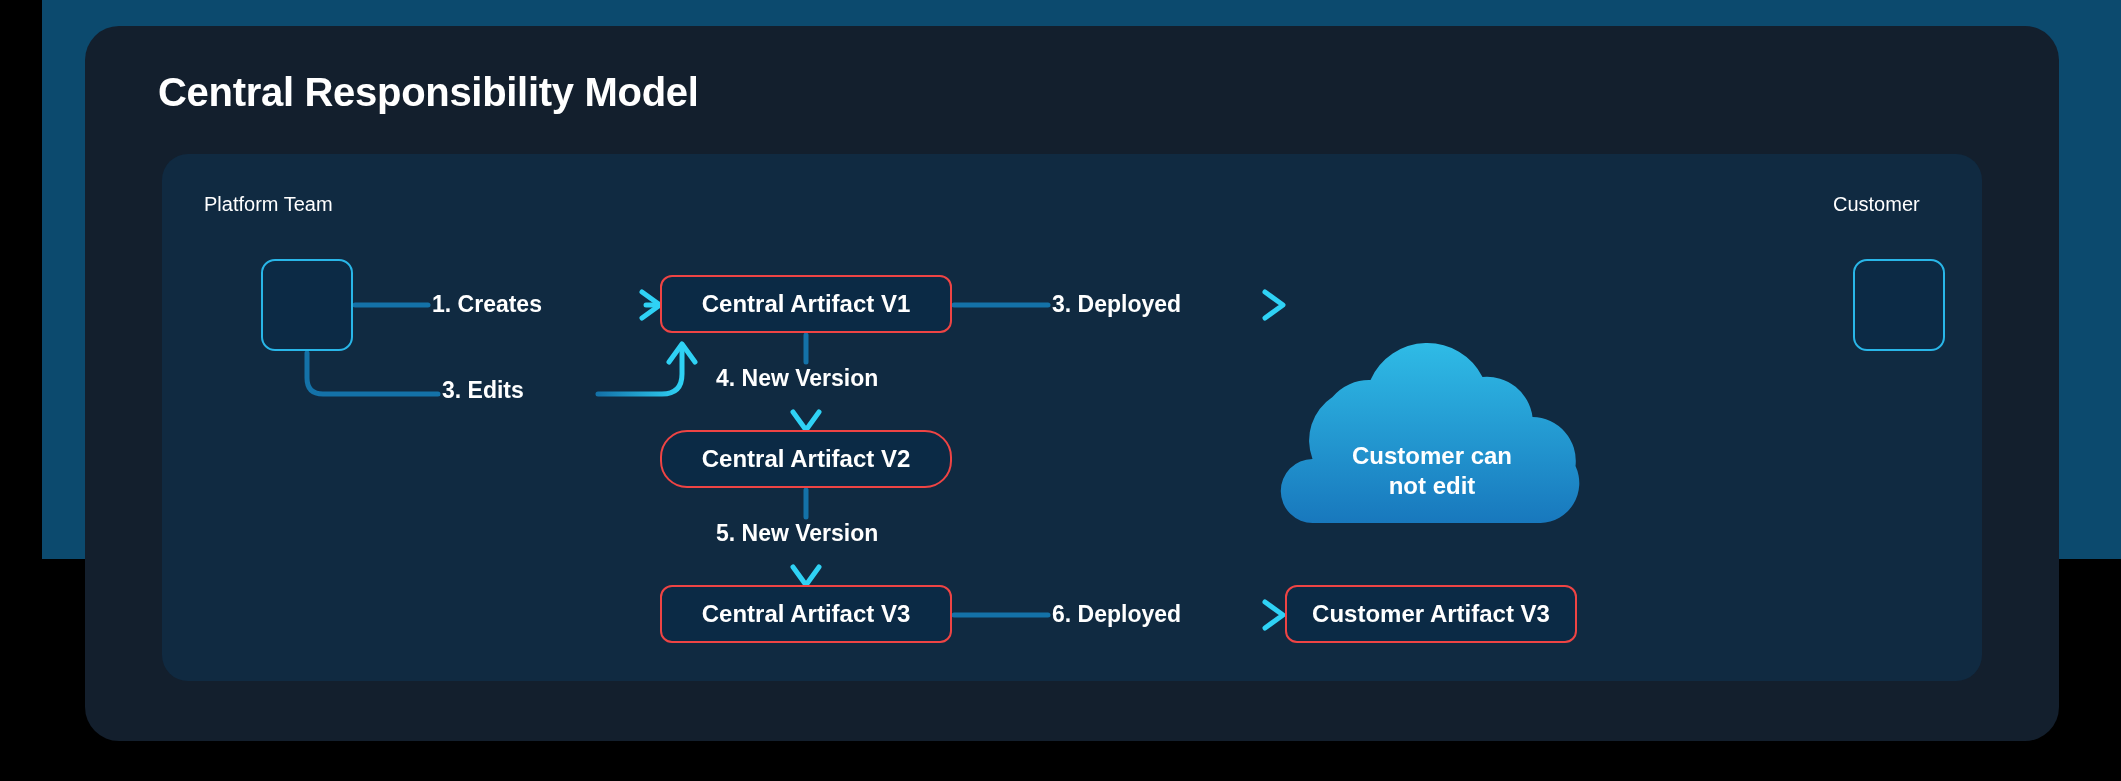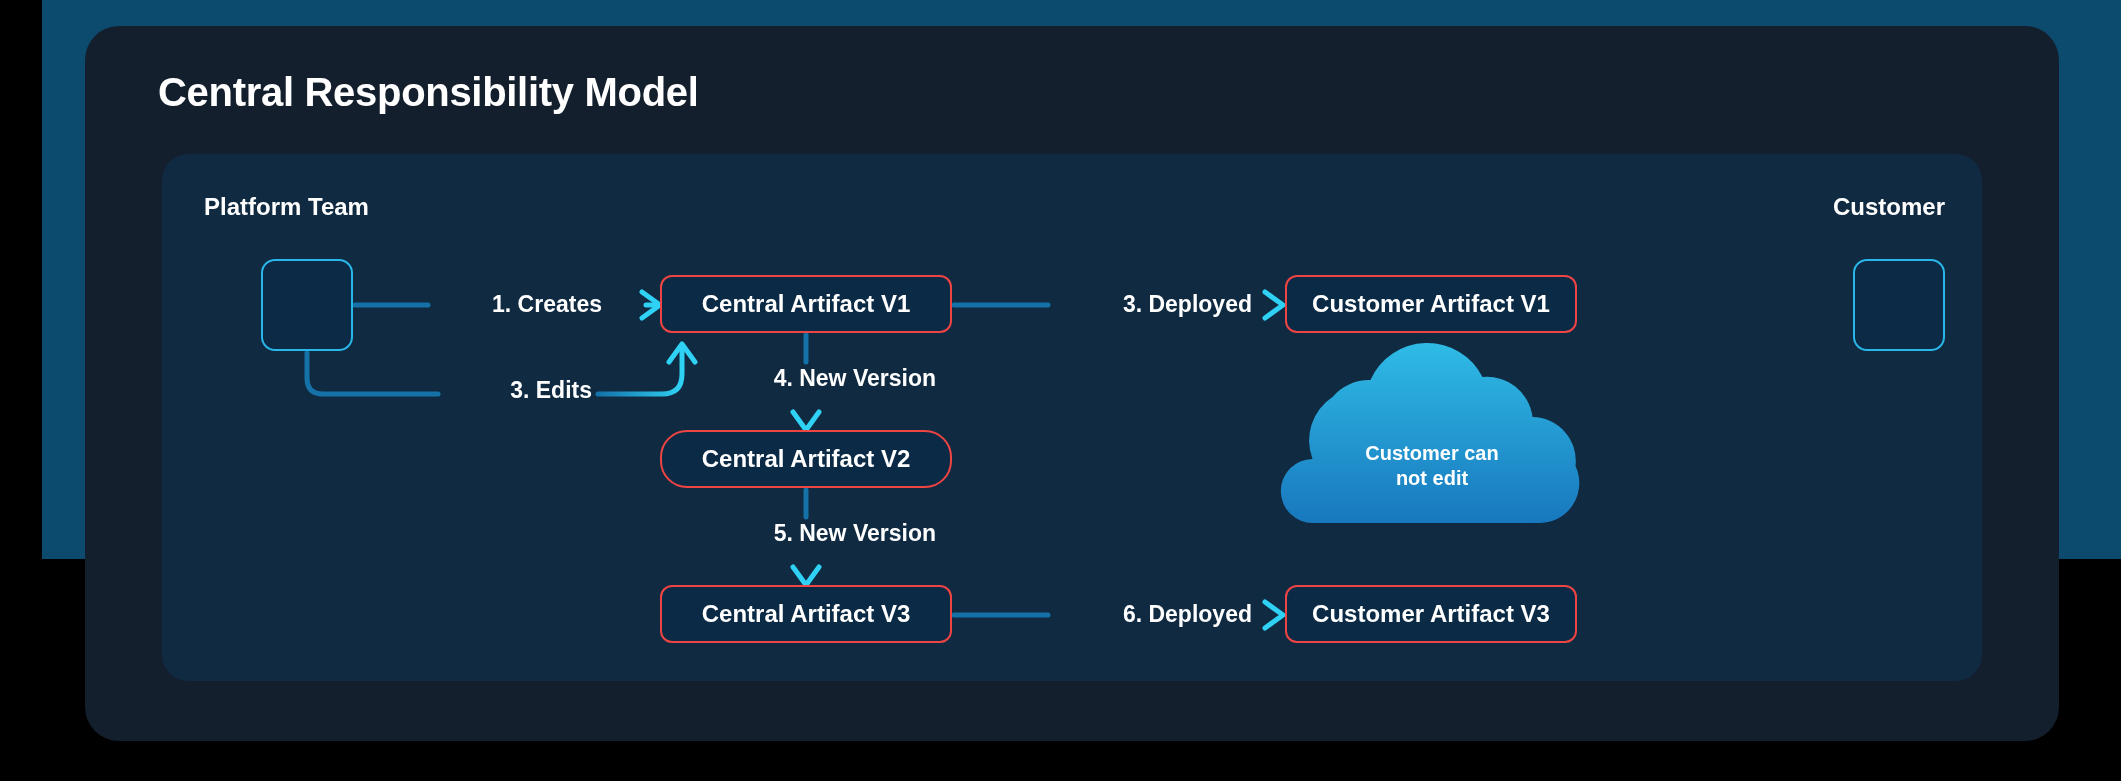--- a/index.html
+++ b/index.html
@@ -52,22 +52,22 @@
     font-size: 40px;
     font-weight: bold;
     color: #ffffff;
     letter-spacing: -0.3px;
     white-space: nowrap;
   }
 
   
   .group-label {
     position: absolute;
-    font-size: 24px;
-    font-weight: bold;
+    font-size: 20px;
+    font-weight: normal;
     color: #ffffff;
     white-space: nowrap;
   }
   .group-label.platform { left: 162px; top: 193px; }
   .group-label.customer { left: 1791px; top: 193px; }
 
   
   .icon-tile {
     position: absolute;
     background: #0c2a45;
@@ -102,21 +102,21 @@
   .node-cust-v1    { left: 1243px; top: 275px; width: 292px; height: 58px; }
   .node-cust-v3    { left: 1243px; top: 585px; width: 292px; height: 58px; }
 
   
   .edge-label {
     position: absolute;
     font-size: 23px;
     font-weight: bold;
     color: #ffffff;
     white-space: nowrap;
-    text-align: right;
+    text-align: left;
   }
   .lbl-creates     { left: 390px;  top: 291px; width: 170px; }
   .lbl-deployed2   { left: 1010px; top: 291px; width: 200px; }
   .lbl-edits       { left: 400px;  top: 377px; width: 150px; }
   .lbl-newver4     { left: 674px;  top: 365px; width: 220px; }
   .lbl-newver5     { left: 674px;  top: 520px; width: 220px; }
   .lbl-deployed6   { left: 1010px; top: 601px; width: 200px; }
 
   
   #edges {
@@ -127,21 +127,21 @@
     pointer-events: none;
   }
 
   
   .cloud-text {
     position: absolute;
     left: 1255px;
     top: 441px;
     width: 270px;
     text-align: center;
-    font-size: 20px;
+    font-size: 24px;
     font-weight: bold;
     color: #ffffff;
     line-height: 1.25;
   }
 </style>
 </head>
 <body>
 
 <div id="stage">
 
@@ -261,21 +261,20 @@
 
   <div class="group-label platform">Platform Team</div>
   <div class="group-label customer">Customer</div>
 
   <div class="icon-tile team"></div>
   <div class="icon-tile customer"></div>
 
   <div class="node-box node-central-v1">Central Artifact V1</div>
   <div class="node-box node-central-v2">Central Artifact V2</div>
   <div class="node-box node-central-v3">Central Artifact V3</div>
-  <div class="node-box node-cust-v1">Customer Artifact V1</div>
   <div class="node-box node-cust-v3">Customer Artifact V3</div>
 
   <div class="edge-label lbl-creates">1. Creates</div>
   <div class="edge-label lbl-deployed2">3. Deployed</div>
   <div class="edge-label lbl-edits">3. Edits</div>
   <div class="edge-label lbl-newver4">4. New Version</div>
   <div class="edge-label lbl-newver5">5. New Version</div>
   <div class="edge-label lbl-deployed6">6. Deployed</div>
 
   <div class="cloud-text">

